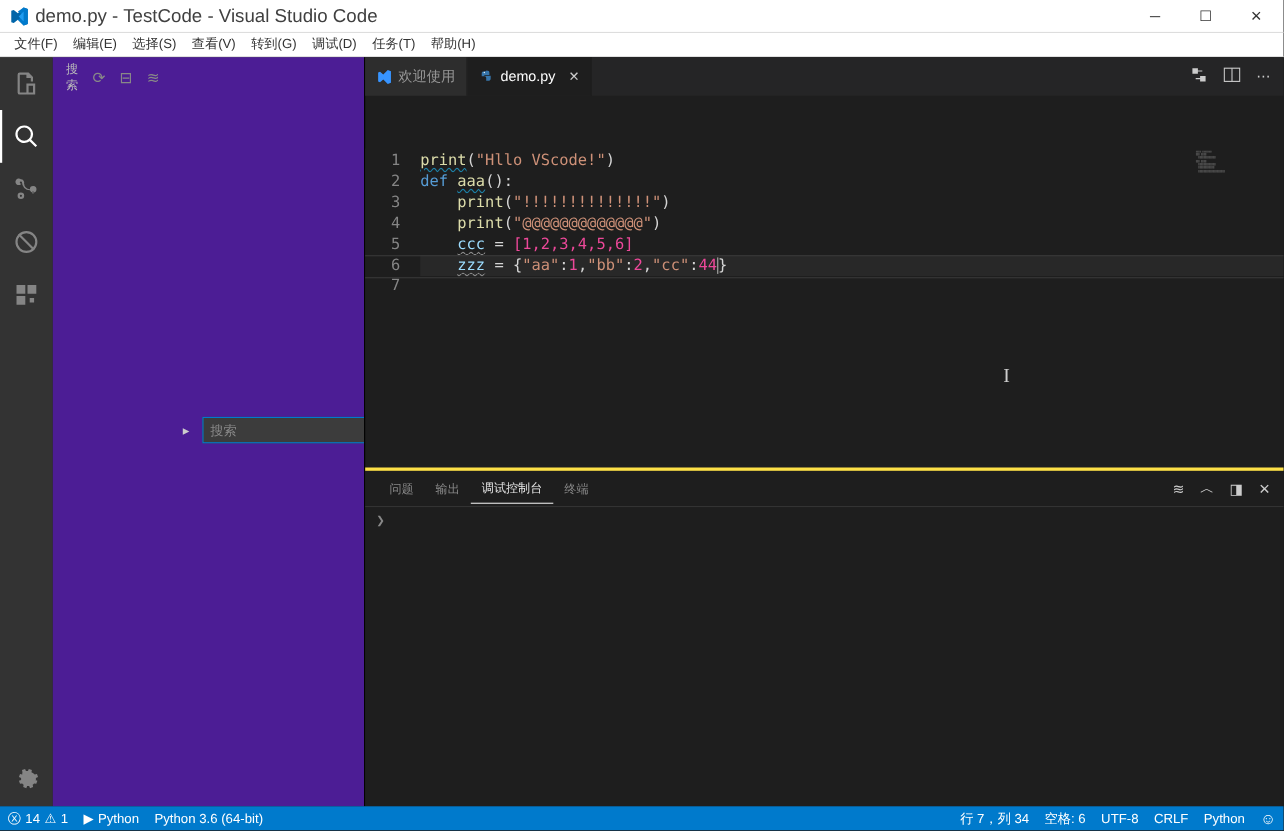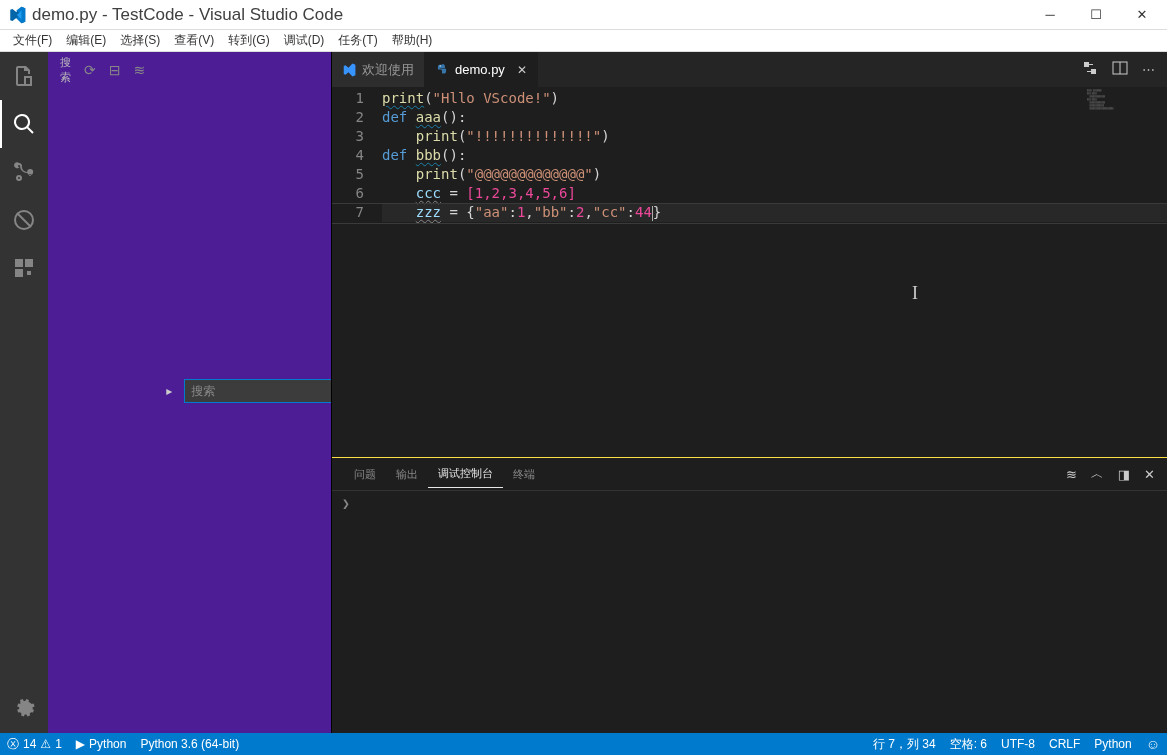--- a/index.html
+++ b/index.html
@@ -86,20 +86,21 @@
   flex:1; background:transparent; border:none; outline:none; color:#ccc; font-size:12px;
 }
 .search-input::placeholder { color:#888; }
 .search-flags { color:#888; font-size:14px; display:flex; gap:0; align-items:flex-start; }
 .search-flags .flag { padding:1px 3px; border:1px solid transparent; }
 .search-flags .flag.boxed { border:6px solid #8b5cf6; }
 .search-ellipsis { text-align:right; padding-right:12px; color:#888; font-size:16px; line-height:12px; }
 .editor-group {
   flex:1; display:flex; flex-direction:column; min-width:0; background:#1e1e1e;
   border-left: 1px solid #000;
+  gap: 48px;
 }
 .tabs {
   height: 35px; background:#252526; display:flex; align-items:stretch;
   position: relative;
 }
 .tab {
   display:flex; align-items:center; padding:0 10px; gap:6px;
   background:#2d2d2d; color:#969696; font-size:13px;
   border-right:1px solid #1e1e1e;
 }
@@ -127,22 +128,22 @@
 .squiggle-hint { text-decoration: underline wavy #888 1px; text-underline-offset:2px; }
 
 .cursor-caret {
   display:inline-block; width:0; border-right:1px solid #aeafad; height:15px; vertical-align:middle;
 }
 .text-cursor-floating {
   position:absolute; color:#ccc; font-size:18px; font-family:serif;
 }
 
 .panel {
-  height: 276px; display:flex; flex-direction:column; background:#1e1e1e;
-  border-top:1px solid #fde047;
+  height: 308px; display:flex; flex-direction:column; background:#1e1e1e;
+  border-top:3px solid #fde047;
 }
 .panel-tabs {
   height:32px; display:flex; align-items:center; padding:0 12px; font-size:11px;
   color:#888;
 }
 .panel-tabs .ptab { padding:6px 10px; cursor:default; }
 .panel-tabs .ptab.active { color:#e7e7e7; border-bottom:1px solid #e7e7e7; }
 .panel-tabs .sp { flex:1; }
 .panel-tabs .pico { margin-left:14px; font-size:13px; color:#ccc; }
 .panel-body {
@@ -284,21 +285,20 @@
         <div class="ln">3</div>
         <div class="ln">4</div>
         <div class="ln">5</div>
         <div class="ln">6</div>
         <div class="ln">7</div>
       </div>
       <div class="code">
         <div class="line"><span class="tk-fn squiggle-info">print</span><span class="tk-punct">(</span><span class="tk-str">"Hllo VScode!"</span><span class="tk-punct">)</span></div>
         <div class="line"><span class="tk-kw">def</span> <span class="tk-fn squiggle-info">aaa</span><span class="tk-punct">(</span><span class="tk-punct">)</span><span class="tk-punct">:</span></div>
         <div class="line">    <span class="tk-fn">print</span><span class="tk-punct">(</span><span class="tk-str">"!!!!!!!!!!!!!!"</span><span class="tk-punct">)</span></div>
-        <div class="line"><span class="tk-kw">def</span> <span class="tk-fn squiggle-info">bbb</span><span class="tk-punct">(</span><span class="tk-punct">)</span><span class="tk-punct">:</span></div>
         <div class="line">    <span class="tk-fn">print</span><span class="tk-punct">(</span><span class="tk-str">"@@@@@@@@@@@@@"</span><span class="tk-punct">)</span></div>
         <div class="line">    <span class="tk-var squiggle-hint">ccc</span><span class="tk-op"> = </span><span class="tk-num">[1,2,3,4,5,6]</span></div>
         <div class="line current">    <span class="tk-var squiggle-hint">zzz</span><span class="tk-op"> = </span><span class="tk-punct">{</span><span class="tk-str">"aa"</span><span class="tk-punct">:</span><span class="tk-num">1</span><span class="tk-punct">,</span><span class="tk-str">"bb"</span><span class="tk-punct">:</span><span class="tk-num">2</span><span class="tk-punct">,</span><span class="tk-str">"cc"</span><span class="tk-punct">:</span><span class="tk-num">44</span><span class="cursor-caret"></span><span class="tk-punct">}</span></div>
         <span class="text-cursor-floating" style="left:530px; top:196px;">I</span>
         <div class="minimap">
           ████ ███████<br>███ ████<br>&nbsp;&nbsp;█████████████<br>███ ████<br>&nbsp;&nbsp;█████████████<br>&nbsp;&nbsp;████████████<br>&nbsp;&nbsp;████████████████████
         </div>
       </div>
     </div>
 

